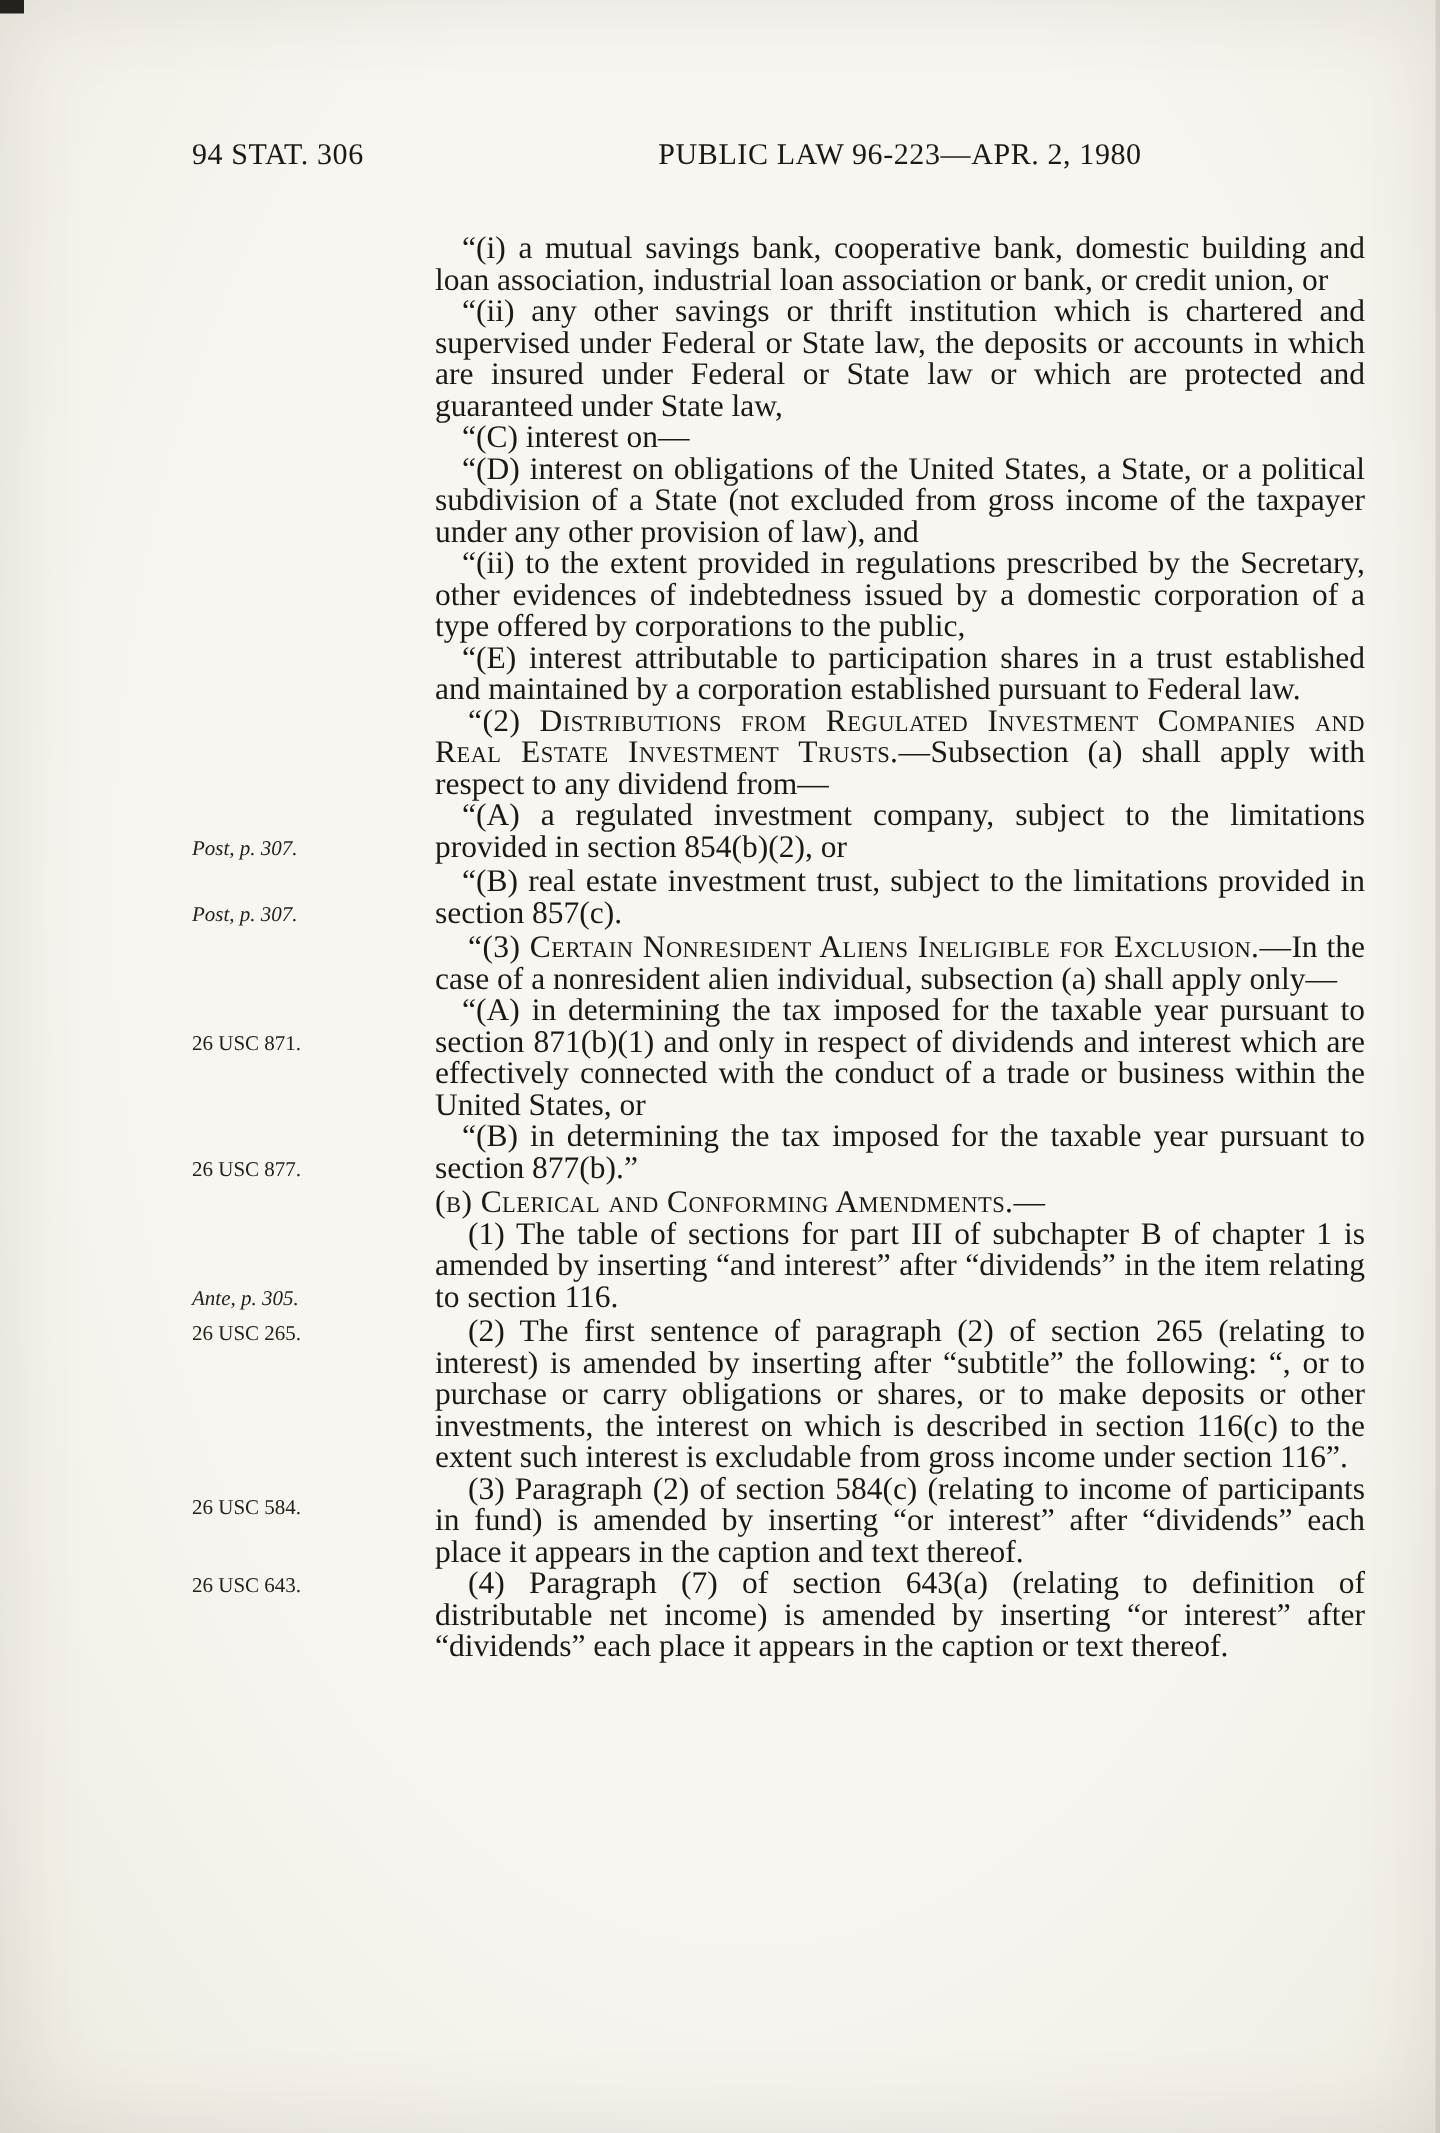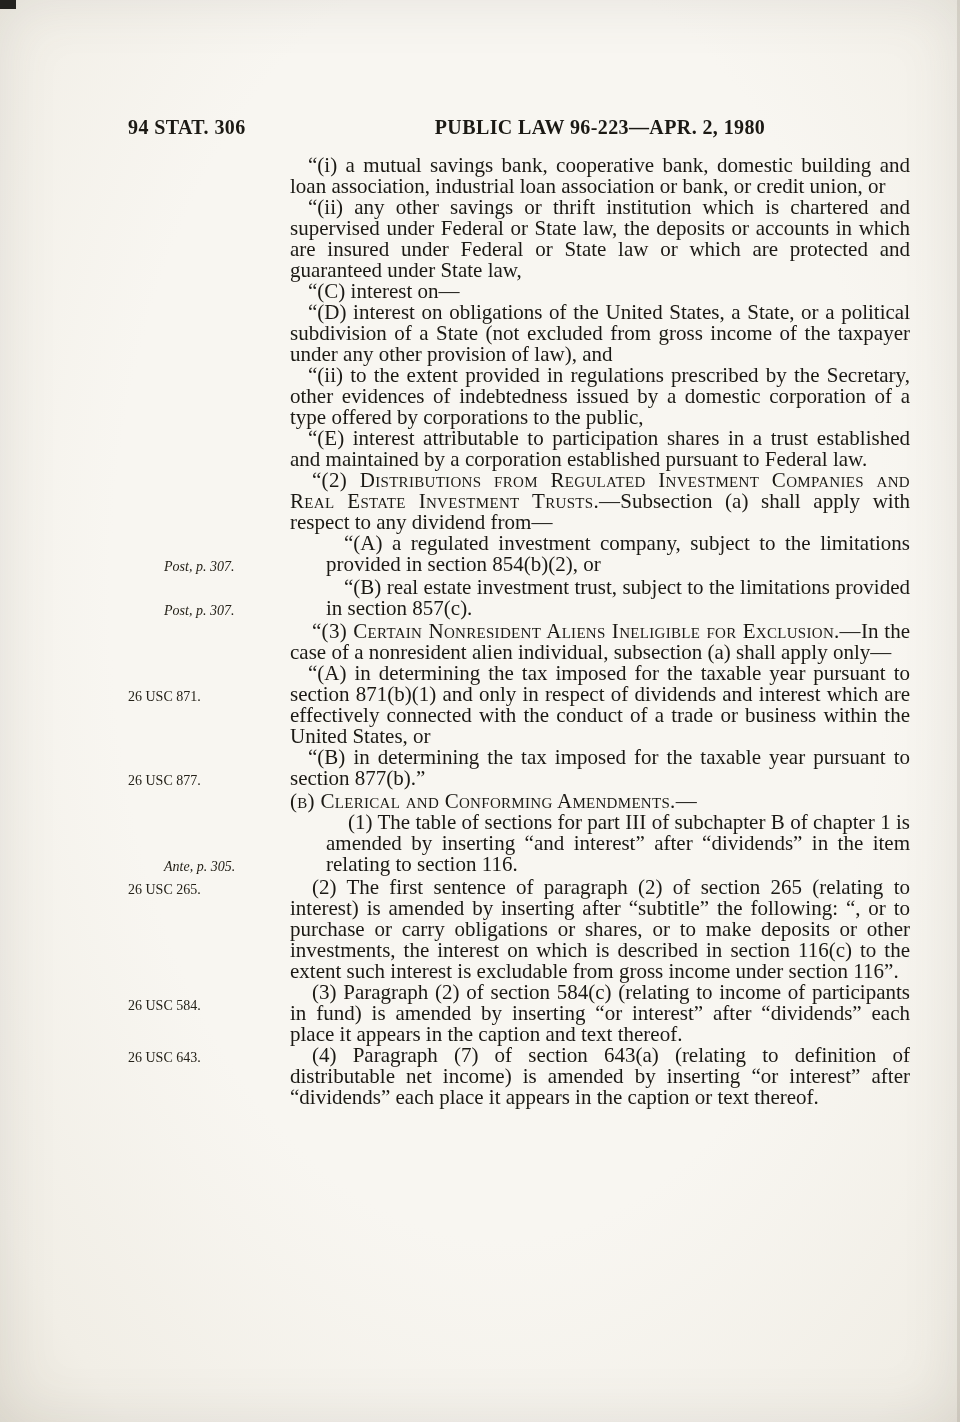--- a/index.html
+++ b/index.html
@@ -24,47 +24,46 @@
     background: #23221f;
   }
   .edge-artifact {
     position: absolute;
     top: 0; right: 0;
     width: 3px; height: 100%;
     background: rgba(120,112,95,0.18);
   }
   .header {
     position: absolute;
-    top: 116px;
+    top: 92px;
     left: 128px;
     width: 782px;
     display: flex;
     align-items: baseline;
     font-size: 20px;
     letter-spacing: 0.4px;
-    font-weight: bold;
   }
   .stat-number { width: 162px; flex: 0 0 162px; white-space: nowrap; }
   .law-title { flex: 1; text-align: center; white-space: nowrap; }
   .statute-body {
     position: absolute;
     top: 155px;
     left: 128px;
     width: 782px;
   }
   .row { display: flex; align-items: flex-start; }
   .note {
     width: 162px;
     flex: 0 0 162px;
     font-size: 14px;
     line-height: 21px;
     padding-top: 2px;
     color: #242118;
   }
-  .note.italic { font-style: italic; margin-left: 36px; }
+  .note.italic { font-style: italic; }
   p.text {
     flex: 1;
     margin: 0;
     font-size: 21px;
     line-height: 21px;
     text-align: justify;
     color: #1b1914;
   }
   .ind0 { margin-left: 0; text-indent: 0; }
   .ind1 { margin-left: 0; text-indent: 22px; }

